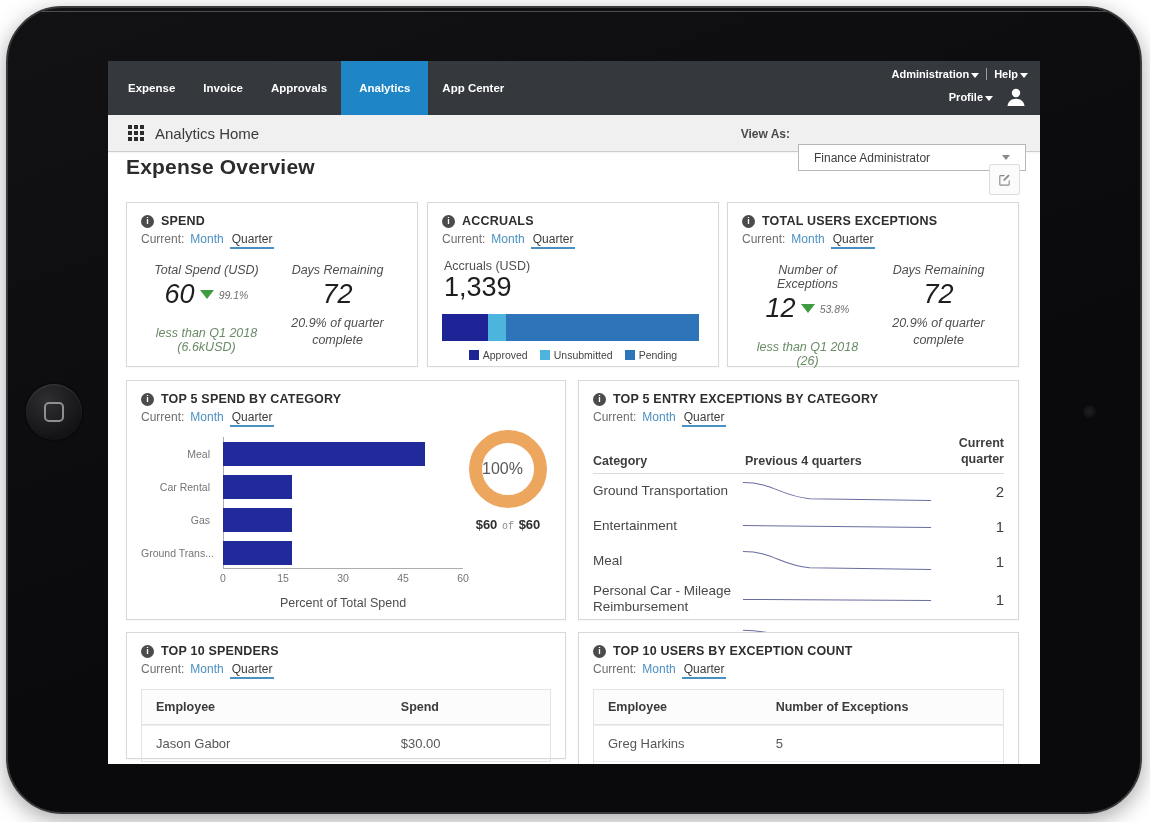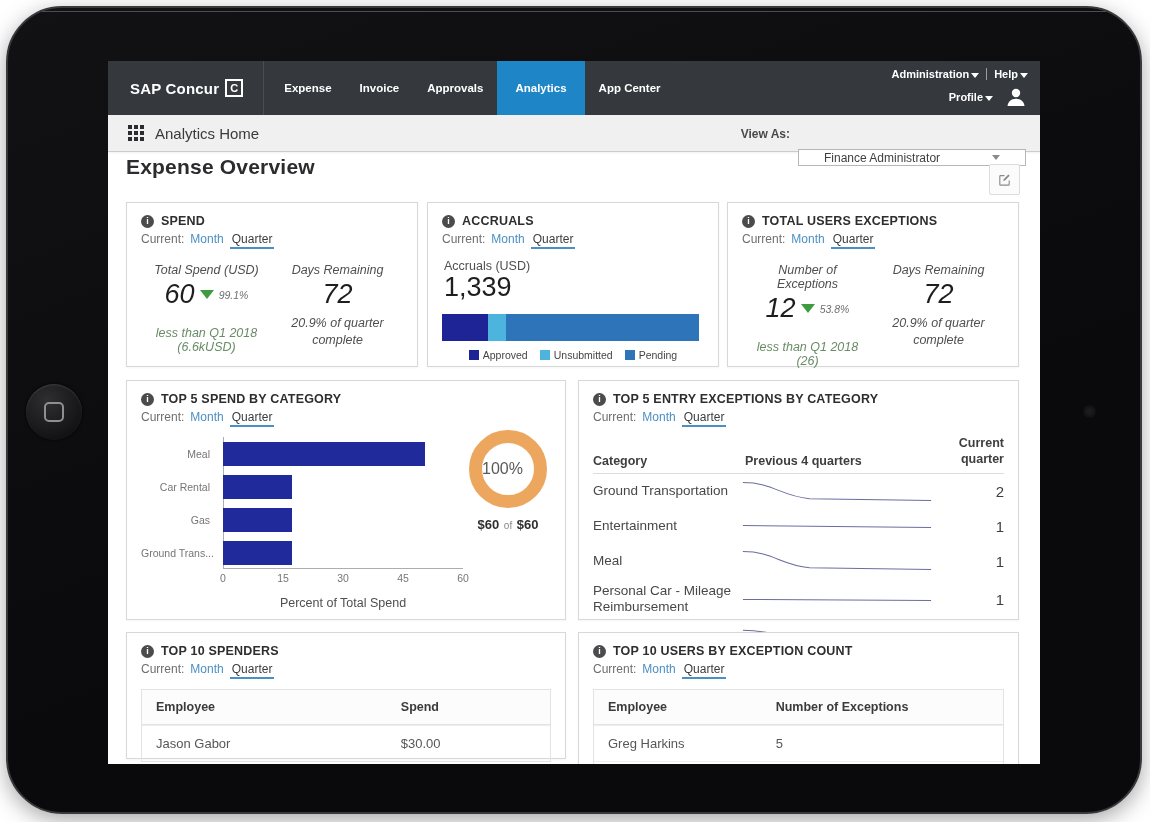--- a/index.html
+++ b/index.html
@@ -42,22 +42,22 @@
   .avatar-icon { width:24px; height:24px; display:inline-flex; margin-left:4px; }
 
   
   .subbar { position:relative; height:37px; background:#f0f0f0; border-bottom:1px solid #cccccc;
             display:flex; align-items:center; padding:0 20px; box-shadow:0 1px 2px rgba(0,0,0,.06); }
   .grid-icon { display:grid; grid-template-columns:repeat(3,4px); grid-auto-rows:4px; gap:2px; cursor:pointer; }
   .grid-icon i { background:#2c2c2e; }
   .subbar-title { margin-left:11px; font-size:15px; color:#3a3a3c; }
   .view-as { position:absolute; right:14px; top:0; height:37px; display:flex; align-items:center; gap:8px; }
   .view-as-label { font-size:12px; font-weight:bold; color:#4a4a4a; }
-  .view-as-select { width:228px; height:17px; background:#fff; border:1px solid #b7b7b7; display:flex;
-            align-items:center; padding:0 25px; font-size:12px; color:#3f3f41; cursor:pointer;margin-top:48px; }
+  .view-as-select { width:228px; height:27px; background:#fff; border:1px solid #b7b7b7; display:flex;
+            align-items:center; padding:0 15px; font-size:12px; color:#3f3f41; cursor:pointer;margin-top:48px; }
   .view-as-select .caret { margin-left:auto; color:#8a8a8a; }
 
   
   .page-title { position:absolute; left:18px; top:94px; font-size:21px; font-weight:600; color:#2c2c2e; letter-spacing:.2px; }
   .edit-btn { position:absolute; right:20px; top:103px; width:31px; height:31px; background:#fbfbfb;
             border:1px solid #dcdcdc; border-radius:2px; display:flex; align-items:center; justify-content:center; cursor:pointer; }
 
   
   .card { position:absolute; background:#fff; border:1px solid #d8d8d8; box-shadow:0 1px 2px rgba(0,0,0,.04);
             padding:11px 14px; }
@@ -102,21 +102,21 @@
   .htick:nth-child(1){left:0;} .htick:nth-child(2){left:25%;} .htick:nth-child(3){left:50%;}
   .htick:nth-child(4){left:75%;} .htick:nth-child(5){left:100%;}
   .hxlabel { margin-left:82px; width:240px; text-align:center; font-size:12.5px; color:#4f4f51; margin-top:8px; }
 
   
   .donut-wrap { position:absolute; left:342px; top:49px; width:78px; text-align:center; }
   .donut { width:78px; height:78px; border-radius:50%; border:13px solid var(--donut,#eda65e);
             display:flex; align-items:center; justify-content:flex-start; background:#fff; }
   .donut-pct { font-size:16px; color:#59595b; }
   .donut-caption { margin-top:9px; font-size:13px; color:#2f2f31; font-weight:bold; white-space:nowrap; }
-  .donut-caption .of { font-size:10px; color:#8a8a8c; font-weight:normal; padding:0 1px; }
+  .donut-caption .of { font-size:10px; color:#8a8a8c; font-weight:normal; padding:0 1px;font-family:Liberation Mono, monospace; }
 
   
   .exc-head { display:flex; align-items:flex-end; margin-top:8px; border-bottom:1px solid #dcdcdc;
             padding-bottom:5px; font-size:12.5px; font-weight:600; color:#3e3e40; }
   .exc-col-cat { width:152px; } .exc-col-spark { flex:1; } 
   .exc-col-cur { width:72px; text-align:right; line-height:1.3; }
   .exc-row { display:flex; align-items:center; padding:4px 0; min-height:25px; }
   .exc-cat { width:152px; font-size:13.5px; color:#48484a; line-height:1.25; }
   .exc-spark { flex:1; }
   .exc-spark svg { display:block; }
@@ -147,24 +147,20 @@
 <div id="stage">
   <div class="tablet"></div>
   <div class="home-button">
       <span></span>
     </div>
   <div class="camera-dot"></div>
 
   <div class="screen">
 
     <div class="navbar">
-      <div class="brand">
-        <span class="brand-text">SAP Concur</span>
-        <span class="brand-badge">C</span>
-      </div>
       <div class="menu">
         <div class="menu-item">Expense</div>
         <div class="menu-item">Invoice</div>
         <div class="menu-item">Approvals</div>
         <div class="menu-item active">Analytics</div>
         <div class="menu-item">App Center</div>
       </div>
       <div class="nav-right">
         <div class="nav-right-row">
           <span><span>Administration</span><span class="caret"></span></span>

